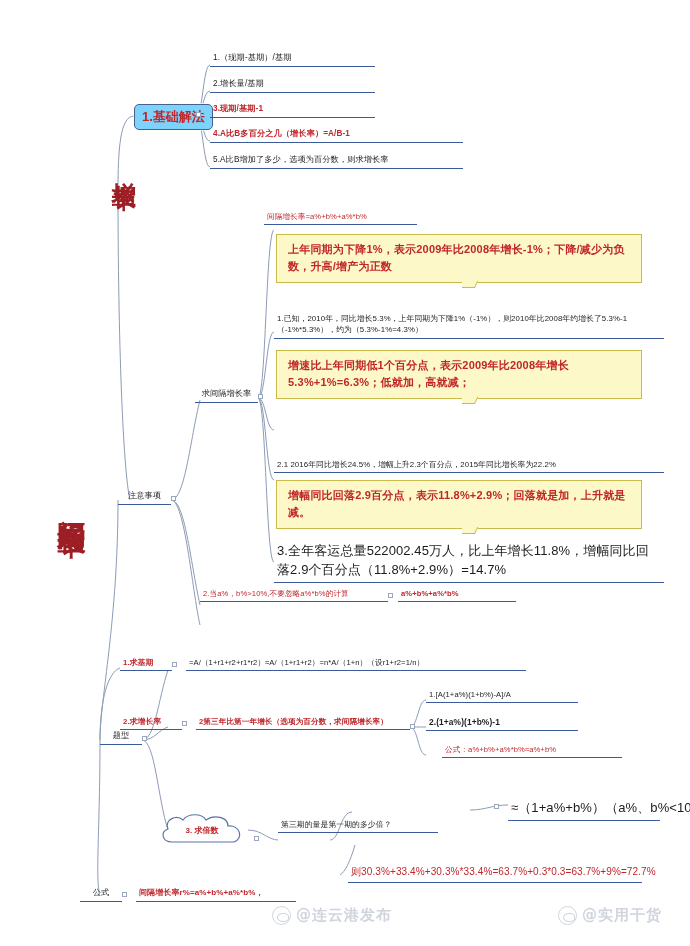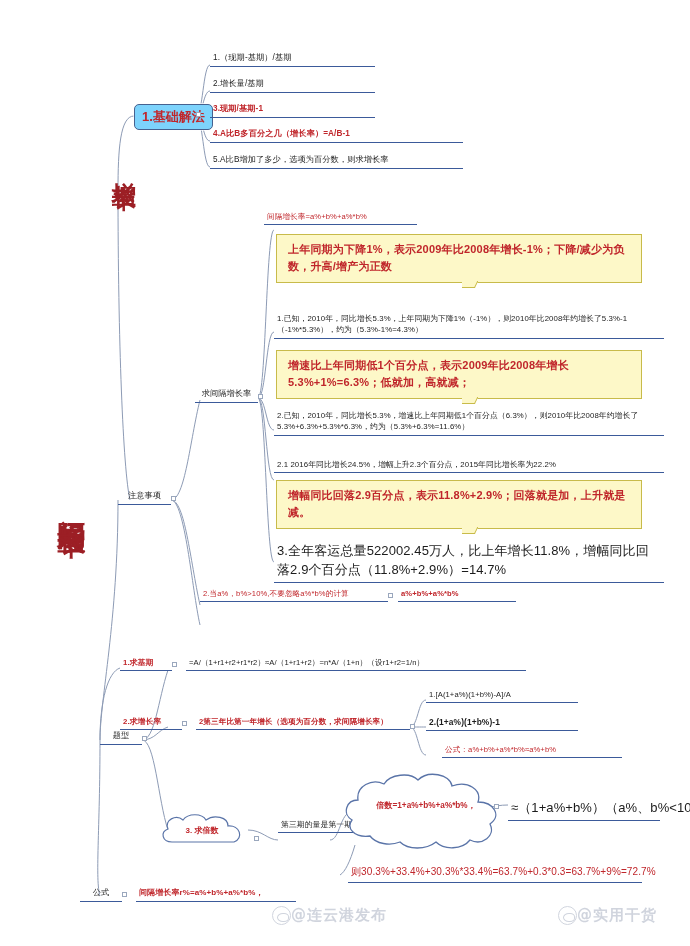--- a/index.html
+++ b/index.html
@@ -94,20 +94,21 @@
     color: #c0262b;
     font-weight: bold;
     pointer-events: none;
   }
 
   
   .watermark {
     position: absolute;
     display: flex;
     align-items: center;
+    gap: 5px;
     color: #c8cdd8;
     font-size: 15px;
     font-weight: bold;
     letter-spacing: 1px;
     opacity: .85;
     font-family: "DejaVu Sans", sans-serif;
   }
   .watermark .wb-logo {
     width: 19px; height: 19px;
     border: 1.6px solid #c8cdd8;
@@ -202,21 +203,20 @@
     <span class="tail" style="left:185px;"></span>
   </div>
 
   <div class="node wrap" style="left:274px; top:312px; width:390px; font-size:7.8px;">1.已知，2010年，同比增长5.3%，上年同期为下降1%（-1%），则2010年比2008年约增长了5.3%-1（-1%*5.3%），约为（5.3%-1%=4.3%）</div>
 
   <div class="callout" style="left:276px; top:350px; width:366px;">
     <span>增速比上年同期低1个百分点，表示2009年比2008年增长5.3%+1%=6.3%；低就加，高就减；</span>
     <span class="tail" style="left:185px;"></span>
   </div>
 
-  <div class="node wrap" style="left:274px; top:409px; width:390px; font-size:7.8px;">2.已知，2010年，同比增长5.3%，增速比上年同期低1个百分点（6.3%），则2010年比2008年约增长了5.3%+6.3%+5.3%*6.3%，约为（5.3%+6.3%=11.6%）</div>
 
   <div class="node" style="left:274px; top:458px; width:390px; font-size:7.8px;">2.1  2016年同比增长24.5%，增幅上升2.3个百分点，2015年同比增长率为22.2%</div>
 
   <div class="callout" style="left:276px; top:480px; width:366px;">
     <span>增幅同比回落2.9百分点，表示11.8%+2.9%；回落就是加，上升就是减。</span>
     <span class="tail" style="left:185px;"></span>
   </div>
 
   <div class="node wrap" style="left:274px; top:541px; width:390px; font-size:13px;">3.全年客运总量522002.45万人，比上年增长11.8%，增幅同比回落2.9个百分点（11.8%+2.9%）=14.7%</div>
 
@@ -239,29 +239,20 @@
   <div class="cloud" style="left:156px; top:812px; width:92px; height:38px;">
     <svg viewBox="0 0 92 38" width="92" height="38">
       <path d="M16,30 C6,30 4,20 12,17 C8,8 20,2 27,8 C32,1 46,1 50,8
                C58,2 72,5 72,14 C84,13 88,26 78,30 Z" fill="#ffffff" stroke="#5a74a8" stroke-width="1.2"></path>
     </svg>
     <span class="cloud-label" style="top:13px; font-size:8px;">3. 求倍数</span>
   </div>
 
   <div class="node" style="left:278px; top:818px; width:160px; font-size:7.8px;">第三期的量是第一期的多少倍？</div>
 
-  <div class="cloud" style="left:340px; top:772px; width:172px; height:78px;">
-    <svg viewBox="0 0 172 78" width="172" height="78">
-      <path d="M30,64 C14,66 6,56 12,48 C2,42 6,28 18,28 C16,14 32,6 44,12
-               C50,2 70,0 78,8 C88,-2 110,2 112,14 C128,8 142,18 138,30
-               C154,30 162,44 150,52 C156,64 142,74 130,68
-               C122,78 104,78 96,70 C86,78 68,78 60,70 C50,74 36,72 30,64 Z" fill="#ffffff" stroke="#5a74a8" stroke-width="1.3"></path>
-    </svg>
-    <span class="cloud-label" style="top:28px; font-size:8.2px;">倍数=1+a%+b%+a%*b%，</span>
-  </div>
 
   <div class="node" style="left:508px; top:798px; width:152px; font-size:13px;">≈（1+a%+b%）（a%、b%&lt;10%）</div>
 
   <div class="node red" style="left:348px; top:864px; width:294px; font-size:10px;">则30.3%+33.4%+30.3%*33.4%=63.7%+0.3*0.3=63.7%+9%=72.7%</div>
 
   <div class="node" style="left:80px; top:886px; width:42px; text-align:center;">公式</div>
   <div class="node red bold" style="left:136px; top:886px; width:160px; font-size:8px;">间隔增长率r%=a%+b%+a%*b%，</div>
 
   <div class="watermark" style="left:272px; top:906px;">
     <span class="wb-logo"></span>

